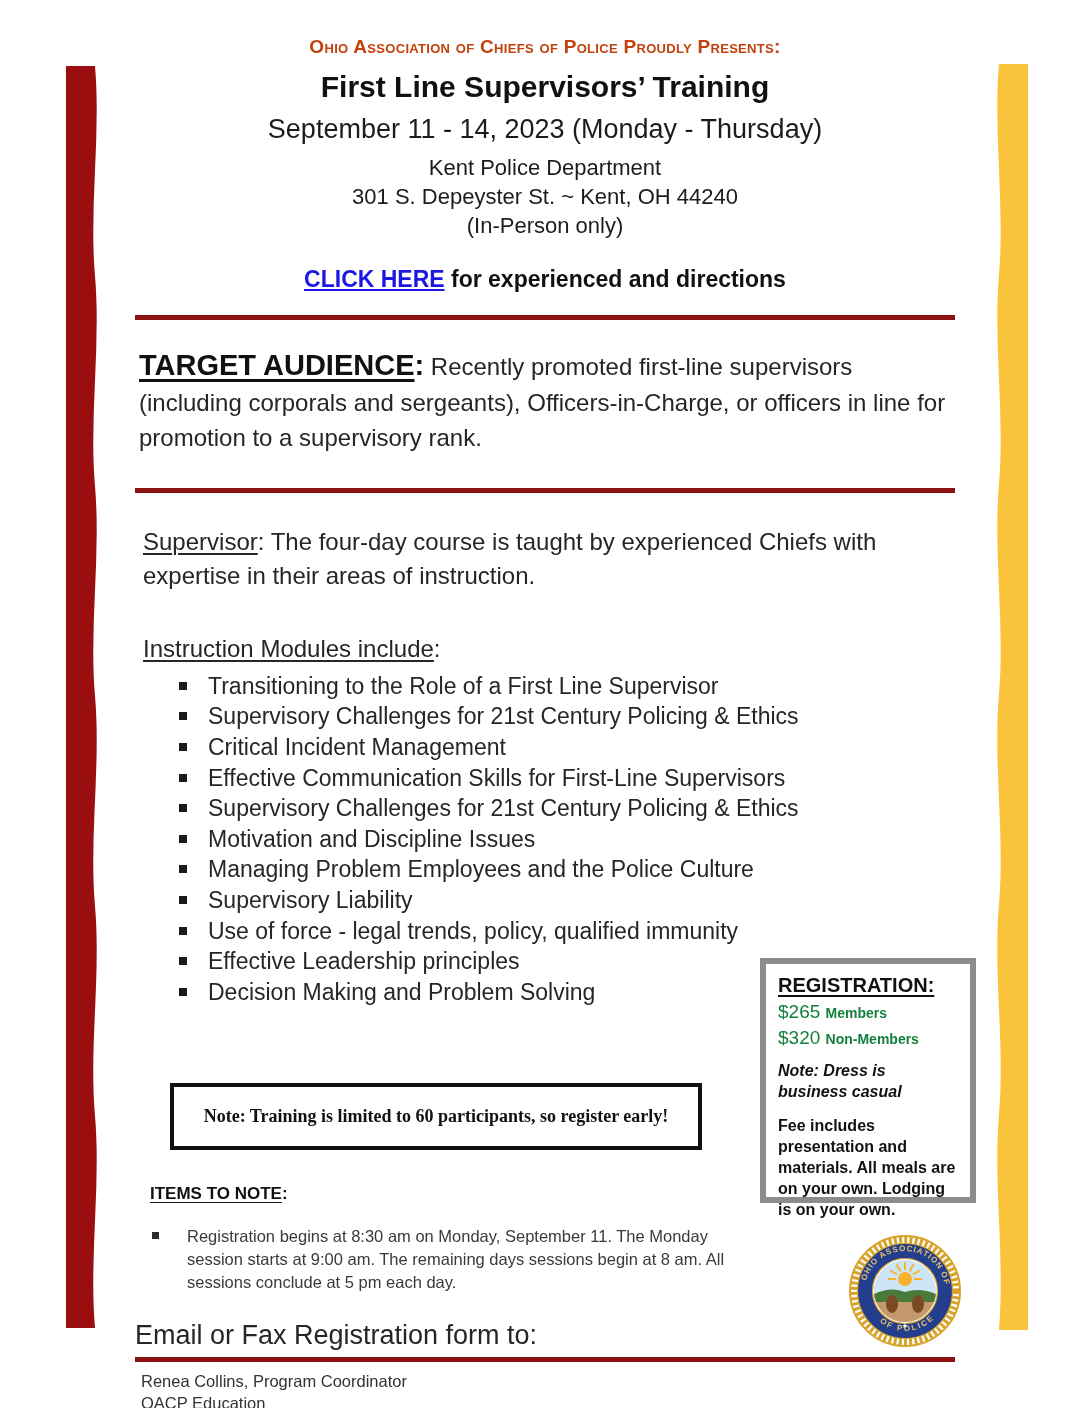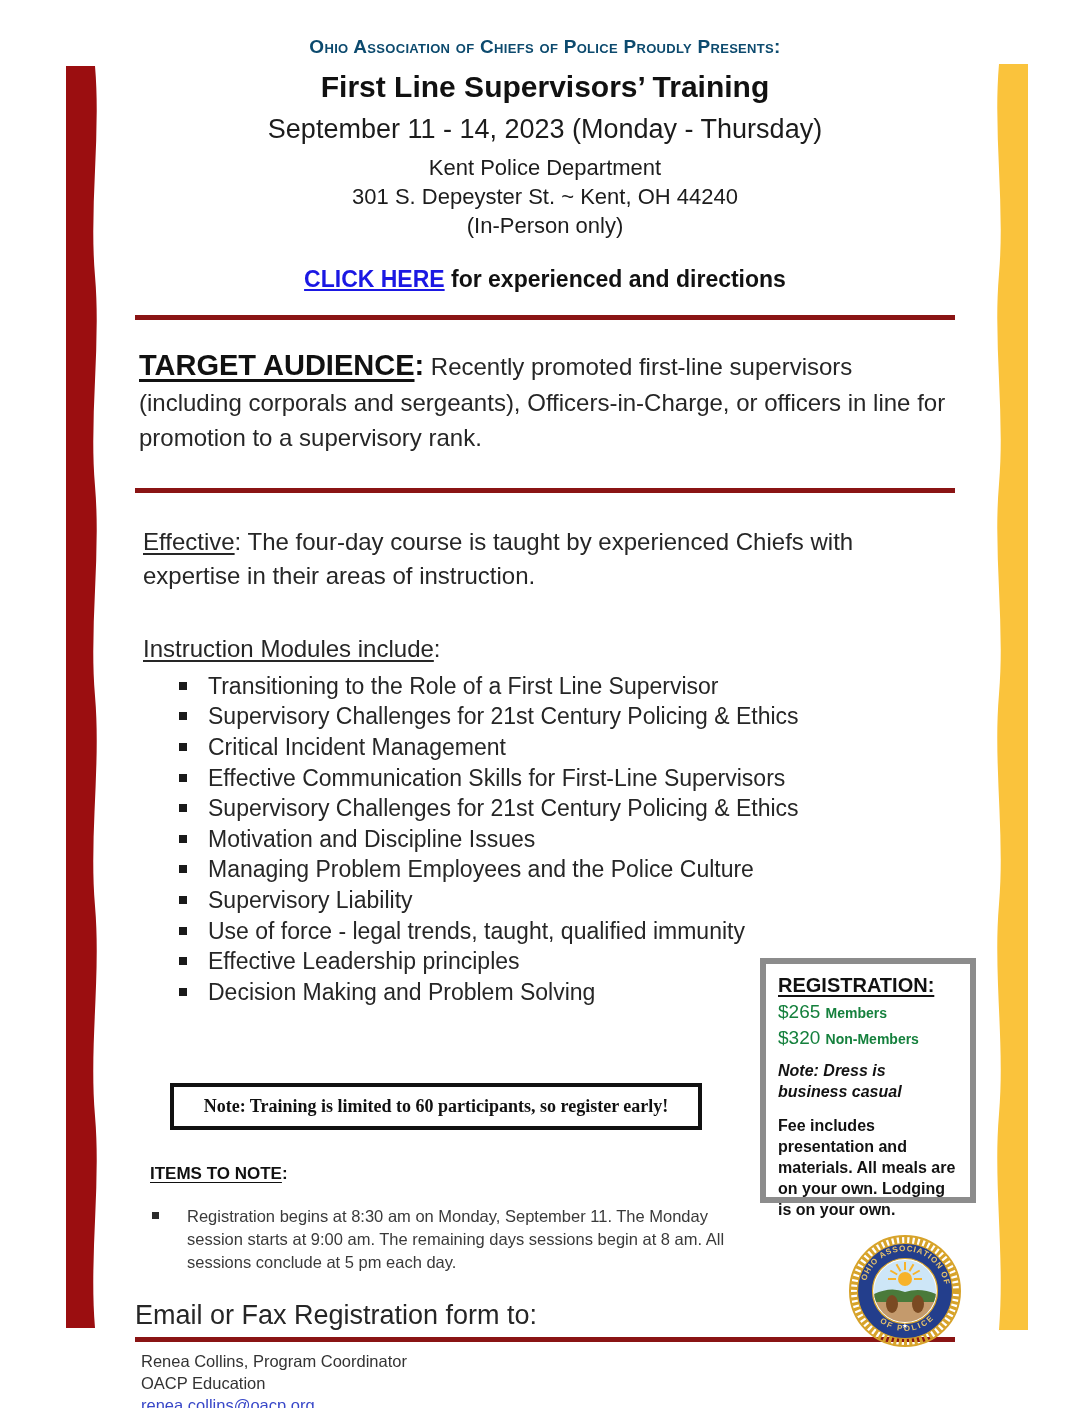--- a/index.html
+++ b/index.html
@@ -8,21 +8,21 @@
   .page { position:relative; width:1088px; height:1408px; background:#fff; overflow:hidden; margin:0 auto; }
 
   
   .bar-left  { position:absolute; left:66px;  top:66px; }
   .bar-right { position:absolute; left:992px; top:64px; }
 
   
   .content { position:absolute; left:135px; top:36px; width:820px; }
 
   .center { text-align:center; }
-  .presents { font-size:19px; font-weight:bold; font-variant:small-caps; letter-spacing:.3px; color:#0c4a6e; }
+  .presents { font-size:19px; font-weight:bold; font-variant:small-caps; letter-spacing:.3px; color:#c2410c; }
   .title { margin-top:12px; font-size:30px; font-weight:bold; color:#111; }
   .dateline { margin-top:10px; font-size:27px; color:#1c1c1c; }
   .venue, .address, .inperson { font-size:22px; color:#1c1c1c; line-height:1.32; }
   .venue { margin-top:8px; }
   .clickline { margin-top:26px; font-size:23px; font-weight:bold; color:#111; }
   .clickline a { color:#1b18e3; text-decoration:underline; font-weight:bold; }
 
   .rule { height:5px; background:#8a1414; }
   .rule1 { margin-top:22px; }
   .rule2 { margin-top:14px; }
@@ -35,21 +35,21 @@
   .ta-block p { line-height:1.45; }
 
   .presenters { margin-top:32px; padding-left:8px; font-size:24px; color:#262626; line-height:1.42; }
   .u { text-decoration:underline; text-underline-offset:3px; }
 
   .modules-head { margin-top:42px; padding-left:8px; font-size:24px; color:#262626; }
   .modules-list { margin-top:8px; list-style:none; }
   .modules-list li { position:relative; padding-left:73px; font-size:23px; color:#262626; line-height:1.33; }
   .modules-list li::before { content:""; position:absolute; left:44px; top:11px; width:8px; height:8px; background:#1a1a1a; }
 
-  .note-box { margin:76px 0 0 35px; width:532px; border:4px solid #111; padding:9px 10px; text-align:center;
+  .note-box { margin:76px 0 0 35px; width:532px; border:4px solid #111; padding:19px 10px; text-align:center;
               font-family:"Liberation Serif", serif; font-weight:bold; font-size:18px; color:#111; }
 
   .itn { margin-top:34px; padding-left:15px; }
   .itn-head { font-size:17px; font-weight:bold; color:#111; }
   .itn-row { display:flex; margin-top:21px; width:590px; }
   .itn-row .sq { flex:0 0 7px; width:7px; height:7px; background:#2c2c2c; margin:7px 10px 0 2px; }
   .itn-row p { padding-left:18px; font-size:16.5px; color:#3a3a3a; line-height:1.38; }
 
   .emailfax { margin-top:26px; font-size:27px; color:#262626; }
 
@@ -100,37 +100,37 @@
 
     <div class="ta-block">
       <p>
         <span class="ta-head">TARGET AUDIENCE</span><span class="ta-colon">:</span><span class="ta-text">  Recently promoted first-line supervisors (including corporals and sergeants), Officers-in-Charge, or officers in line for promotion to a supervisory rank.</span>
       </p>
     </div>
 
     <div class="rule rule2"></div>
 
     <p class="presenters">
-      <span class="u">Effective</span><span>: </span><span>The four-day course is taught by experienced Chiefs with expertise in their areas of instruction.</span>
+      <span class="u">Supervisor</span><span>: </span><span>The four-day course is taught by experienced Chiefs with expertise in their areas of instruction.</span>
     </p>
 
     <p class="modules-head">
       <span class="u">Instruction Modules include</span><span>:</span>
     </p>
 
     <ul class="modules-list">
       <li>Transitioning to the Role of a First Line Supervisor</li>
       <li>Supervisory Challenges for 21st Century Policing &amp; Ethics</li>
       <li>Critical Incident Management</li>
       <li>Effective Communication Skills for First-Line Supervisors</li>
       <li>Supervisory Challenges for 21st Century Policing &amp; Ethics</li>
       <li>Motivation and Discipline Issues</li>
       <li>Managing Problem Employees and the Police Culture</li>
       <li>Supervisory Liability</li>
-      <li>Use of force - legal trends, taught, qualified immunity</li>
+      <li>Use of force - legal trends, policy, qualified immunity</li>
       <li>Effective Leadership principles</li>
       <li>Decision Making and Problem Solving</li>
     </ul>
 
     <div class="note-box">Note:  Training is limited to 60 participants, so register early!</div>
 
     <div class="itn">
       <p class="itn-head">
         <span class="u">ITEMS TO NOTE</span><span>:</span>
       </p>

